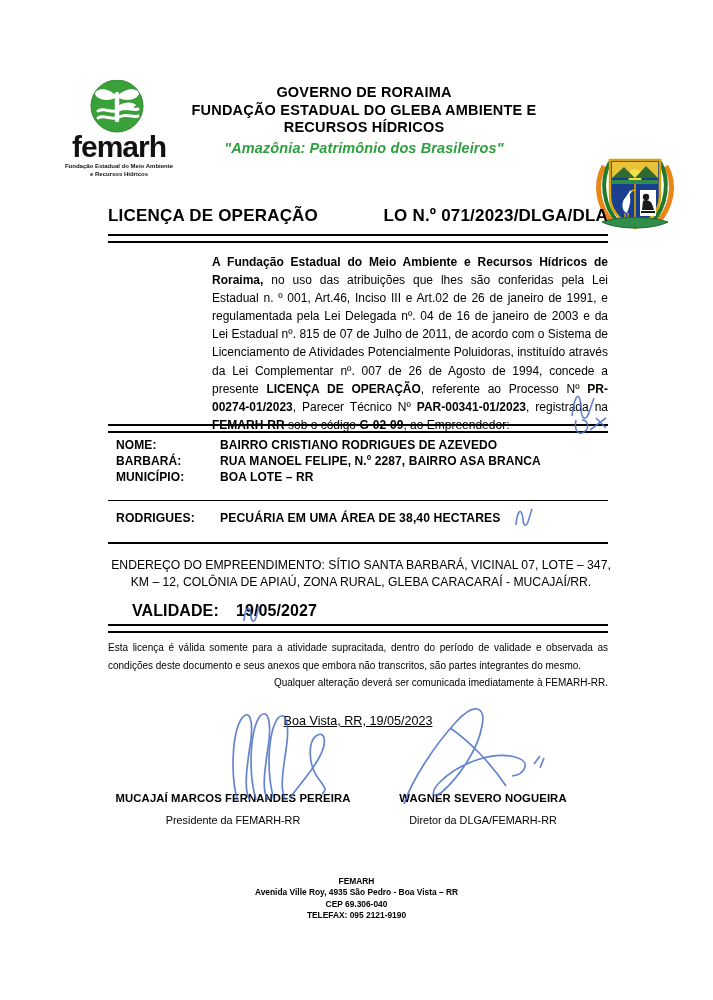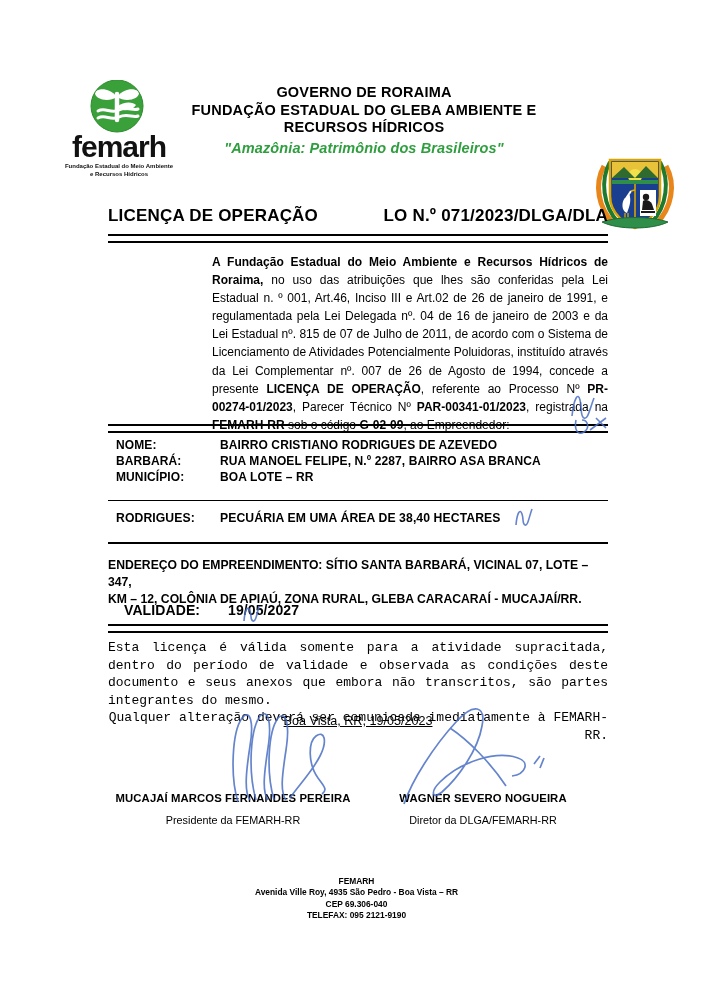--- a/index.html
+++ b/index.html
@@ -39,27 +39,27 @@
   
   .fields{position:absolute;left:116px;top:437px;width:500px;font-size:12px;line-height:16.2px;}
   .frow{display:flex;}
   .flabel{width:104px;font-weight:bold;letter-spacing:.1px;}
   .fvalue{font-weight:bold;letter-spacing:.1px;}
 
   .activity{position:absolute;left:116px;top:511px;width:520px;font-size:12.2px;}
   .activity .flabel{width:104px;}
 
   .ender{position:absolute;left:108px;top:557px;width:506px;
-         font-weight:bold;font-size:12.2px;line-height:17px;}
-  .validade{position:absolute;left:124px;top:602px;width:500px;font-size:14px;}
+         font-weight:normal;font-size:12.2px;line-height:17px;text-align:center;}
+  .validade{position:absolute;left:132px;top:602px;width:500px;font-size:16px;}
   .validade .flabel{width:104px;}
 
   
   .closing{position:absolute;left:108px;top:639px;width:500px;
-           font-size:13px;line-height:17.6px;text-align:justify;font-family:Liberation Mono, monospace;}
+           font-size:10px;line-height:17.6px;text-align:justify;}
   .closing .last{text-align:right;}
 
   .place-date{position:absolute;left:108px;top:714px;width:500px;
               text-align:center;font-size:12.6px;text-decoration:underline;}
 
   
   .sigs{position:absolute;left:108px;top:792px;width:500px;display:flex;}
   .sig{width:50%;text-align:center;}
   .sig .nm{font-weight:bold;font-size:11.3px;letter-spacing:.1px;}
   .sig .rl{font-size:10.8px;margin-top:10px;}

